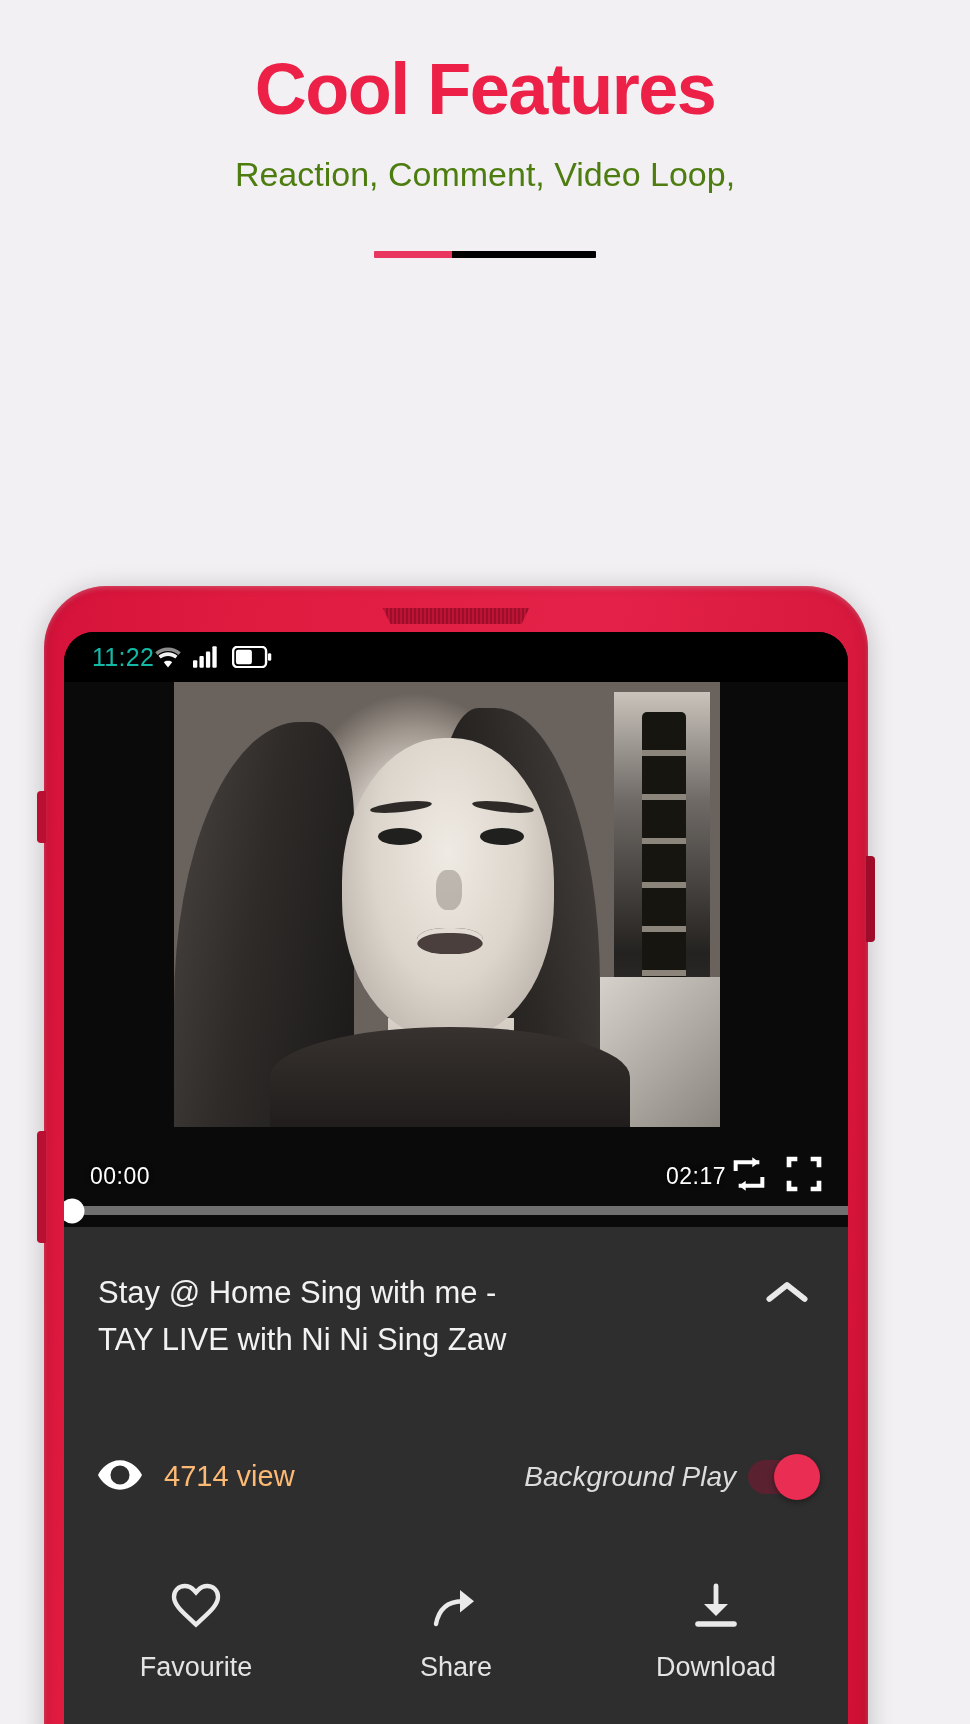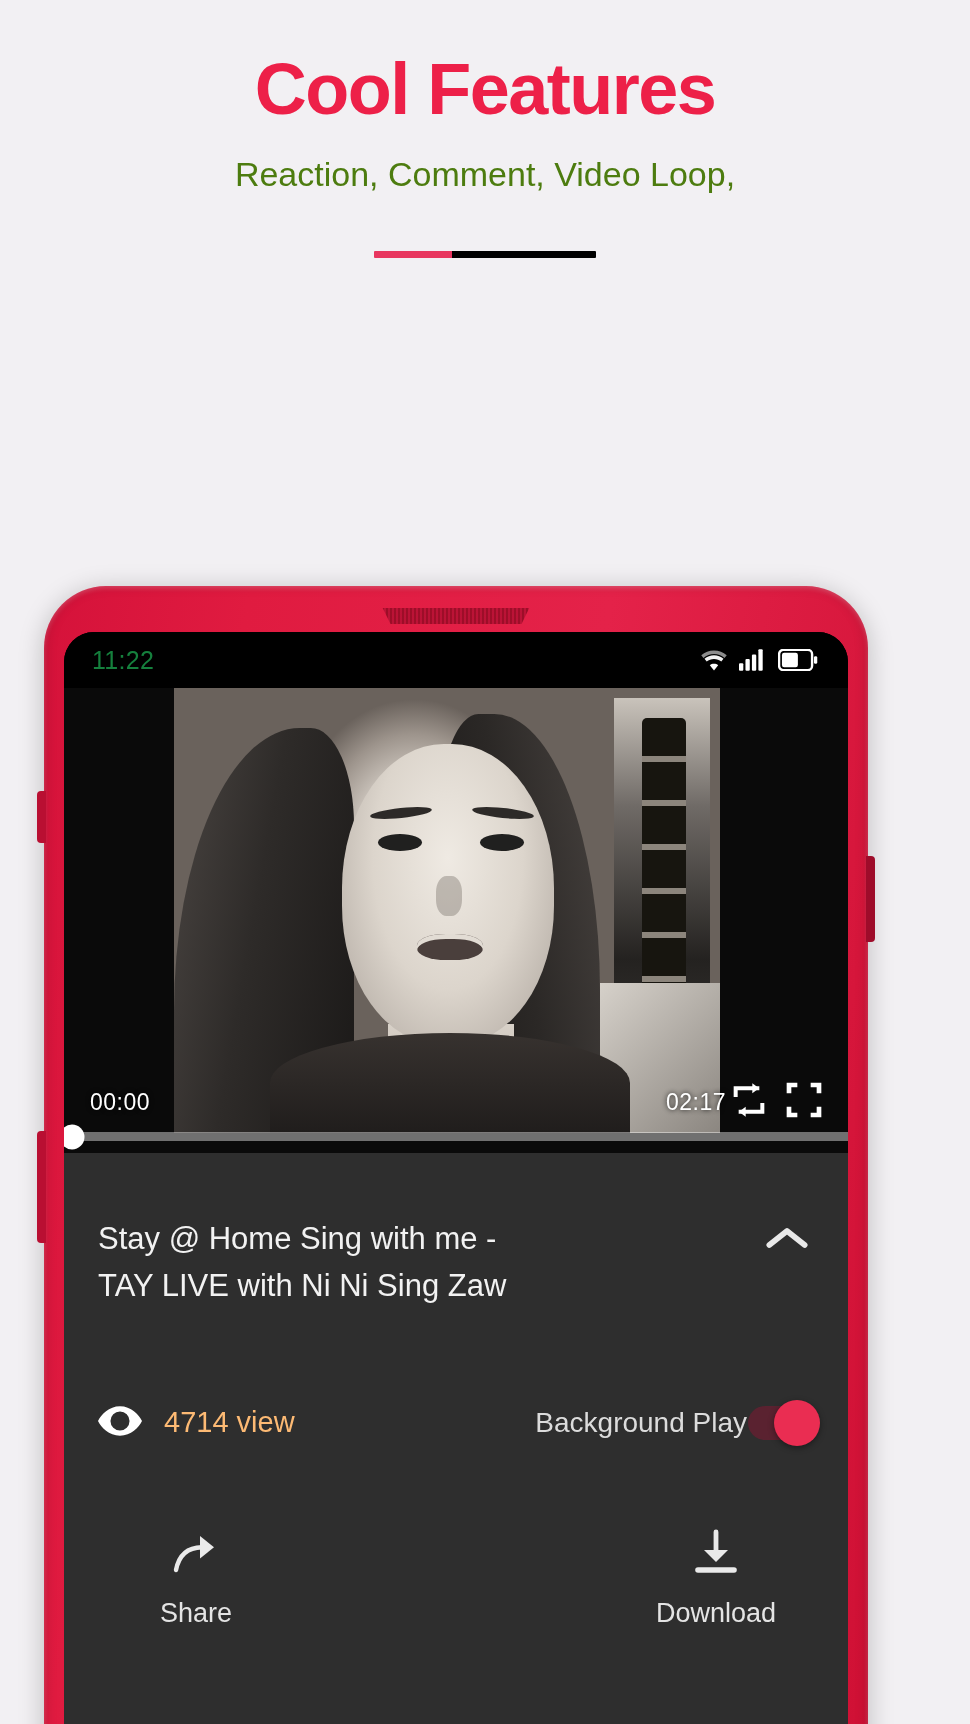--- a/index.html
+++ b/index.html
@@ -76,36 +76,35 @@
     position:absolute;
     left:20px; top:46px;
     width:784px; height:1154px;
     background:#000;
     border-radius:30px 30px 0 0;
     overflow:hidden;
   }
 
   
   .statusbar {
-    height:56px;
+    height:50px;
     background:#000;
     display:flex;
     align-items:center;
-    justify-content:space-between;
     padding:0 30px 0 28px;
-    color:#15803d;
+    color:#14b8a6;
   }
   .status-time { font-size:25px; font-weight:500; letter-spacing:.3px; }
   .status-icons { display:flex; align-items:center; gap:11px; }
   .status-icons svg { display:block; }
 
   
   .video-area {
     position:relative;
-    height:465px;
+    height:545px;
     background:#0a0a0a;
     overflow:hidden;
   }
   .video-frame {
     position:absolute;
     left:110px; top:0;
     width:546px; height:445px;
     overflow:hidden;
     background:#2c2c2c;
   }
@@ -204,38 +203,38 @@
     background:#fff;
   }
 
   
   .info-panel {
     background:#2e2e2e;
     height:639px;
     padding:42px 34px 0 34px;
     position:relative;
   }
-  .title-row { display:flex; align-items:flex-start;margin-top:20px; }
+  .title-row { display:flex; align-items:flex-start; }
   .video-title {
     flex:1;
     color:#f2f2f2;
     font-size:31px;
     line-height:1.53;
     font-weight:400;
     padding-right:20px;
   }
   .collapse-btn { padding:8px 4px 0 0; }
 
   .meta-row {
     display:flex; align-items:center; justify-content:space-between;
     margin-top:96px;
   }
   .views { display:flex; align-items:center; gap:22px; }
   .views-count { color:#fdba74; font-size:29px; }
-  .bgplay { display:flex; align-items:center; gap:1px; }
+  .bgplay { display:flex; align-items:center; gap:12px;font-style:italic; }
   .bgplay-label { color:#dcdcdc; font-size:28px; }
   .switch {
     position:relative;
     width:66px; height:34px;
     border-radius:17px;
     background:#5a2230;
   }
   .switch-knob {
     position:absolute; right:-6px; top:50%;
     transform:translateY(-50%);
@@ -379,20 +378,28 @@
         </div>
         <div class="bgplay">
           <span class="bgplay-label">Background Play</span>
           <span class="switch">
             <span class="switch-knob"></span>
           </span>
         </div>
       </div>
 
       <div class="actions">
+        <div class="action">
+          <div class="action-icon">
+            <svg width="52" height="48" viewBox="0 0 26 24" fill="none" stroke="#eaeaea" stroke-width="2.2">
+              <path d="M13 21.3l-1.6-1.5C5.6 14.5 2 11.3 2 7.4 2 4.2 4.4 2 7.4 2c1.7 0 3.4.8 4.6 2.1l1 1.1 1-1.1C15.2 2.8 16.9 2 18.6 2 21.6 2 24 4.2 24 7.4c0 3.9-3.6 7.1-9.4 12.4L13 21.3z"></path>
+            </svg>
+          </div>
+          <div class="action-label">Favourite</div>
+        </div>
 
         <div class="action">
           <div class="action-icon">
             <svg width="52" height="48" viewBox="0 0 26 24" fill="none" stroke="#eaeaea" stroke-width="2.2" stroke-linecap="round" stroke-linejoin="round">
               <path d="M3 21c1.5-7.8 6-11.3 13-11.4"></path>
               <path d="M15 4l7 5.6-7 5.6" fill="#eaeaea" stroke="none"></path>
             </svg>
           </div>
           <div class="action-label">Share</div>
         </div>

